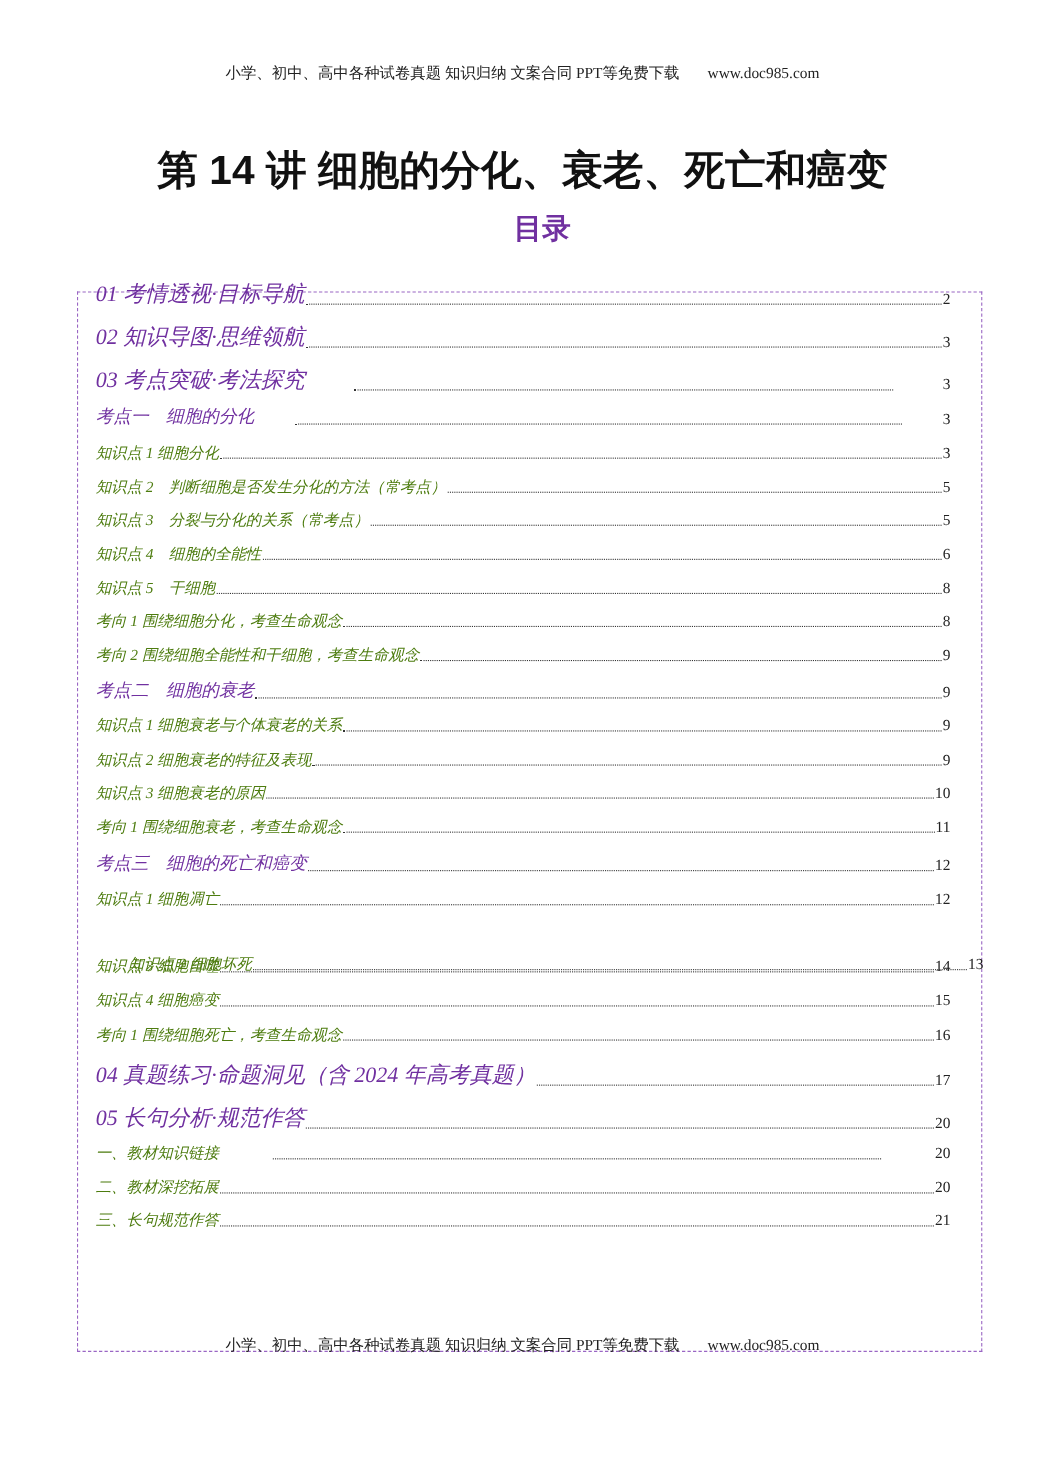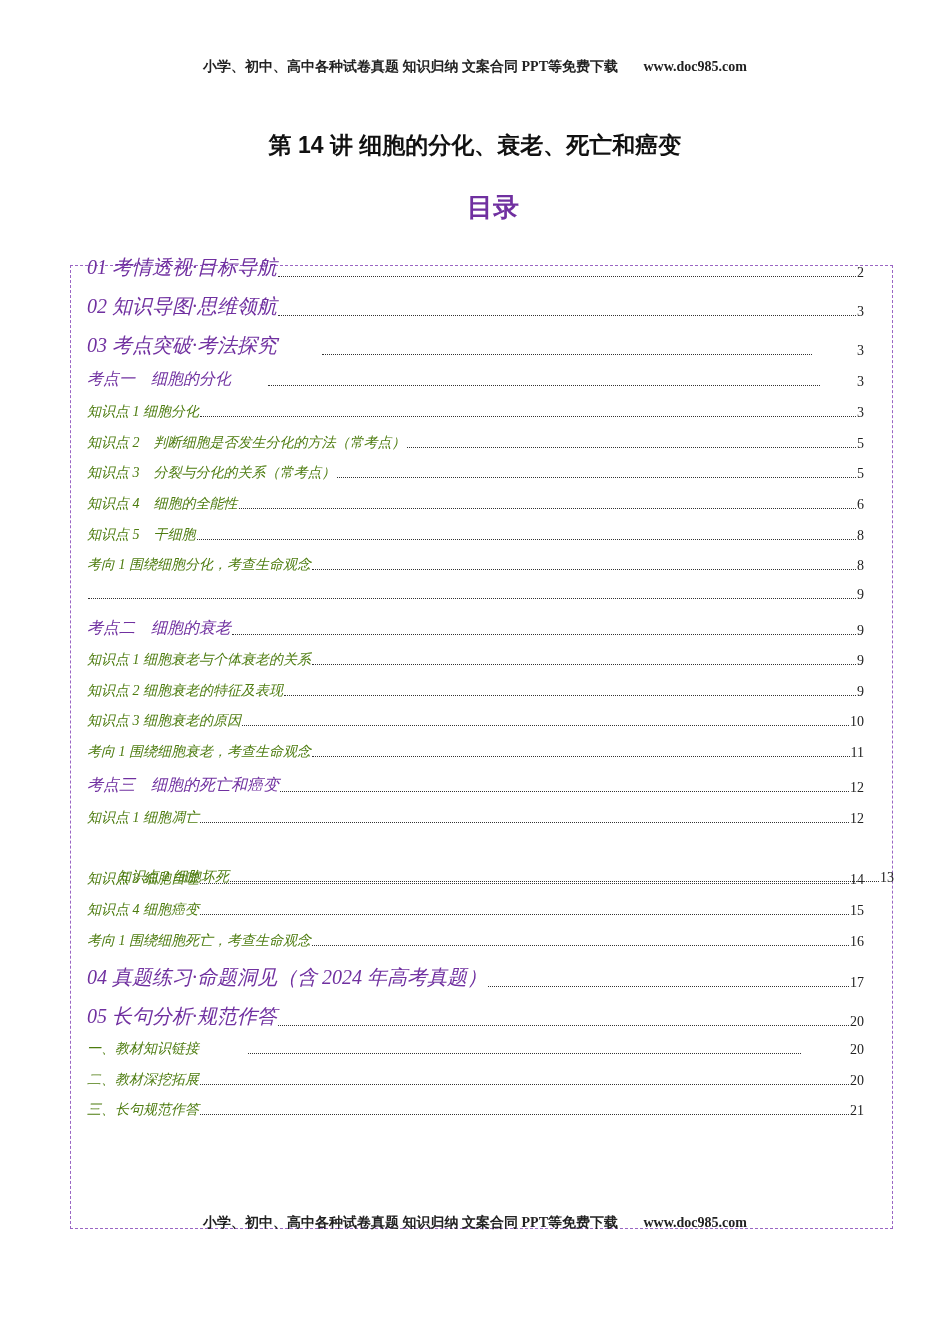--- a/index.html
+++ b/index.html
@@ -1,25 +1,25 @@
 <!DOCTYPE html>
 <html><head>
 <meta charset="utf-8">
 <style>
   html, body { margin: 0; padding: 0; background: #ffffff; }
   body { width: 950px; height: 1344px; position: relative; overflow: hidden;
          font-family: "Liberation Serif", "DejaVu Serif", serif; color: #222; }
   .header, .footer { position: absolute; left: 0; width: 950px; text-align: center;
-         font-size: 14px; color: #222; font-weight: bold; }
+         font-size: 14px; color: #222; }
   .header { top: 58px; }
   .footer { top: 1214px; z-index: 2; }
   .header .url, .footer .url { margin-left: 22px; }
   .title { position: absolute; top: 130px; left: 0; width: 950px; text-align: center;
          font-family: "Liberation Sans", "DejaVu Sans", sans-serif; font-weight: bold;
-         font-size: 23px; color: #111; letter-spacing: 0px; }
+         font-size: 37px; color: #111; letter-spacing: 0px; }
   .subtitle { position: absolute; top: 190px; left: 0; width: 950px; text-align: center;
          font-family: "Liberation Sans", "DejaVu Sans", sans-serif; font-weight: bold;
          font-size: 26px; color: #7030a0; padding-left: 18px; }
   .frame { position: absolute; left: 70px; top: 265px; width: 823px; height: 964px;
          border: 1px dashed #9a66c4; box-sizing: border-box; }
   .toc { position: absolute; left: 87px; top: 252px; width: 777px; }
   .row { position: absolute; left: 0; width: 777px; display: flex; align-items: flex-end; }
   .row .label { white-space: nowrap; font-style: italic; }
   .row .dots { flex: 1; border-bottom: 1px dotted #333; margin: 0 1px 4px 1px; height: 1px; }
   .row .page { white-space: nowrap; font-size: 14px; color: #222; }
@@ -85,20 +85,21 @@
       <span class="label">知识点 5　干细胞</span>
       <span class="dots"></span>
       <span class="page">8</span>
     </div>
     <div class="row lvl3" style="top: 304px;">
       <span class="label">考向 1  围绕细胞分化，考查生命观念</span>
       <span class="dots"></span>
       <span class="page">8</span>
     </div>
     <div class="row lvl3" style="top: 335px;">
+      <span class="label">考向 2  围绕细胞全能性和干细胞，考查生命观念</span>
       <span class="dots"></span>
       <span class="page">9</span>
     </div>
     <div class="row lvl2" style="top: 366px;">
       <span class="label">考点二　细胞的衰老</span>
       <span class="dots"></span>
       <span class="page">9</span>
     </div>
     <div class="row lvl3" style="top: 399px;">
       <span class="label">知识点 1  细胞衰老与个体衰老的关系</span>

